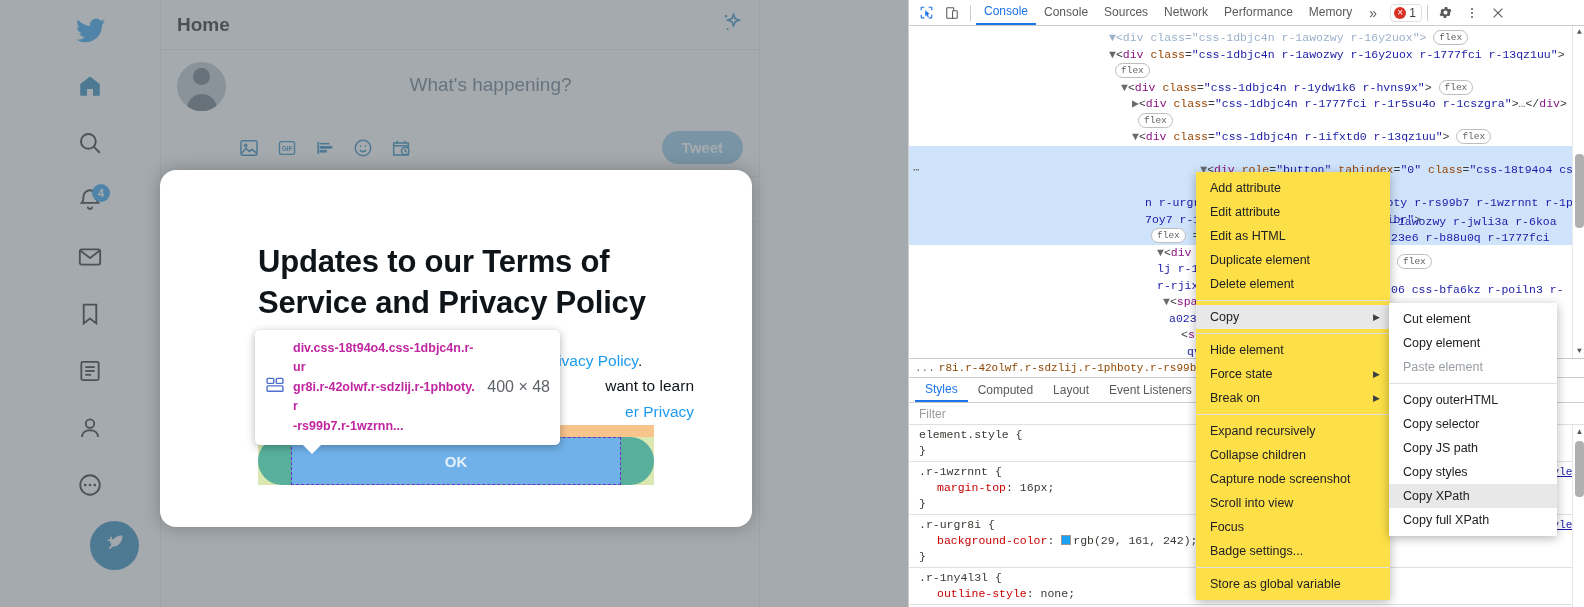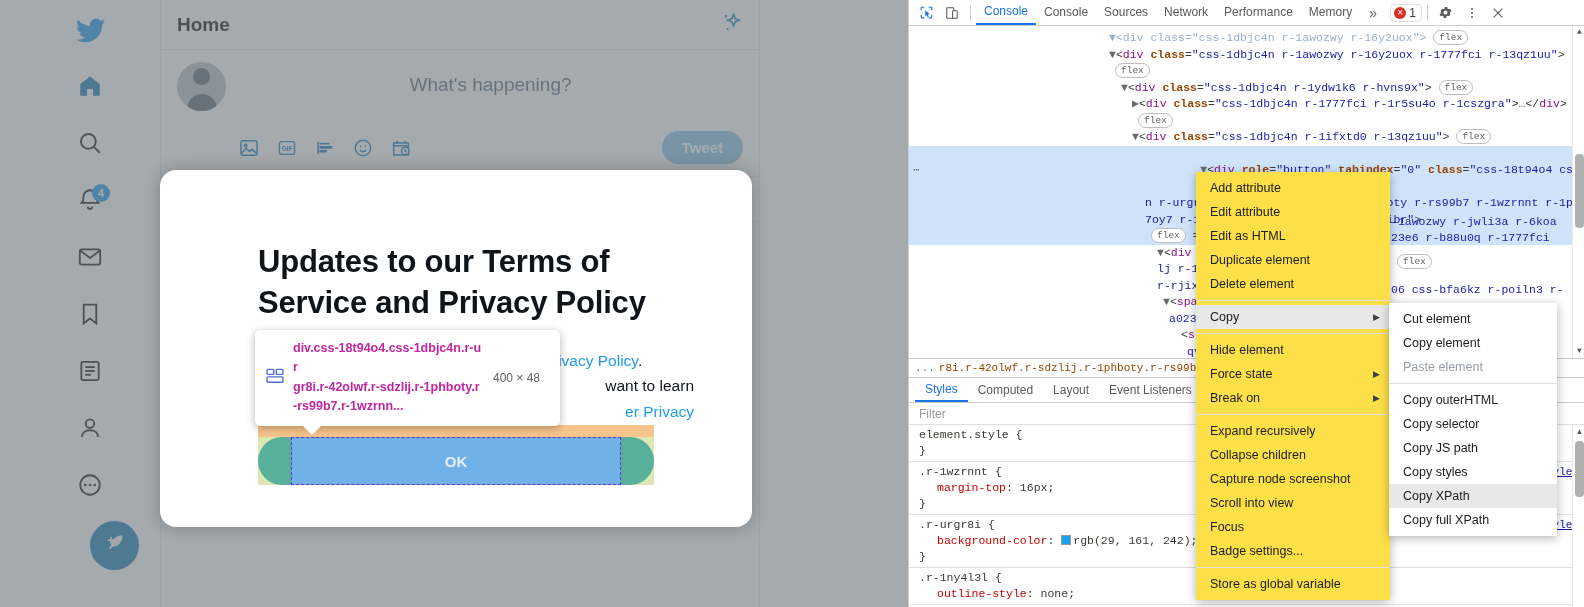--- a/index.html
+++ b/index.html
@@ -133,21 +133,21 @@
   }
   #inspect-tip:after {
     content: ""; position: absolute; left: 48px; bottom: -9px;
     border-left: 9px solid transparent; border-right: 9px solid transparent;
     border-top: 9px solid #fff;
   }
   .tip-sel {
     font-size: 12.5px; font-weight: bold; line-height: 1.55;
     color: #c026a0; max-width: 190px; word-break: break-all;
   }
-  .tip-dim { font-size: 12px; color: #5f6368; white-space: nowrap; margin-left: 2px;}
+  .tip-dim { font-size: 16px; color: #5f6368; white-space: nowrap; margin-left: 2px;}
 
   
   #devtools {
     position: absolute; left: 908px; top: 0; width: 676px; height: 607px;
     background: #fff; border-left: 1px solid #cdcdcd;
     font-family: "Liberation Sans", sans-serif;
   }
   .dt-toolbar {
     height: 26px; display: flex; align-items: center; gap: 0;
     border-bottom: 1px solid #cdcdcd; background: #fff; padding-left: 4px;
@@ -169,21 +169,21 @@
   
   #dom-tree {
     position: absolute; left: 0; top: 26px; width: 676px; height: 332px;
     background: #fff; overflow: hidden;
     font-family: "Liberation Mono", monospace; font-size: 11.5px; line-height: 16.5px;
     color: #1a1aa6;
   }
   .dom-line { white-space: pre; padding-left: 8px; }
   .dom-line.sel { background: #cfe4fb; }
   .tag { color: #881280; }
-  .attr { color: #994500; font-weight: bold; }
+  .attr { color: #994500; }
   .val { color: #1a1aa6; }
   .punc { color: #393a34; }
   .gray { color: #6a6a6a; }
   .badge-flex {
     display: inline-block; border: 1px solid #bdbdbd; border-radius: 8px;
     font-size: 9.5px; line-height: 11px; padding: 1px 5px; color: #5f6368;
     background: #fff; font-family: "Liberation Mono", monospace; vertical-align: 1px;
   }
   .dom-dots { position:absolute; left: 4px; color:#6a6a6a; font-size: 11px; letter-spacing:1px; }
 

